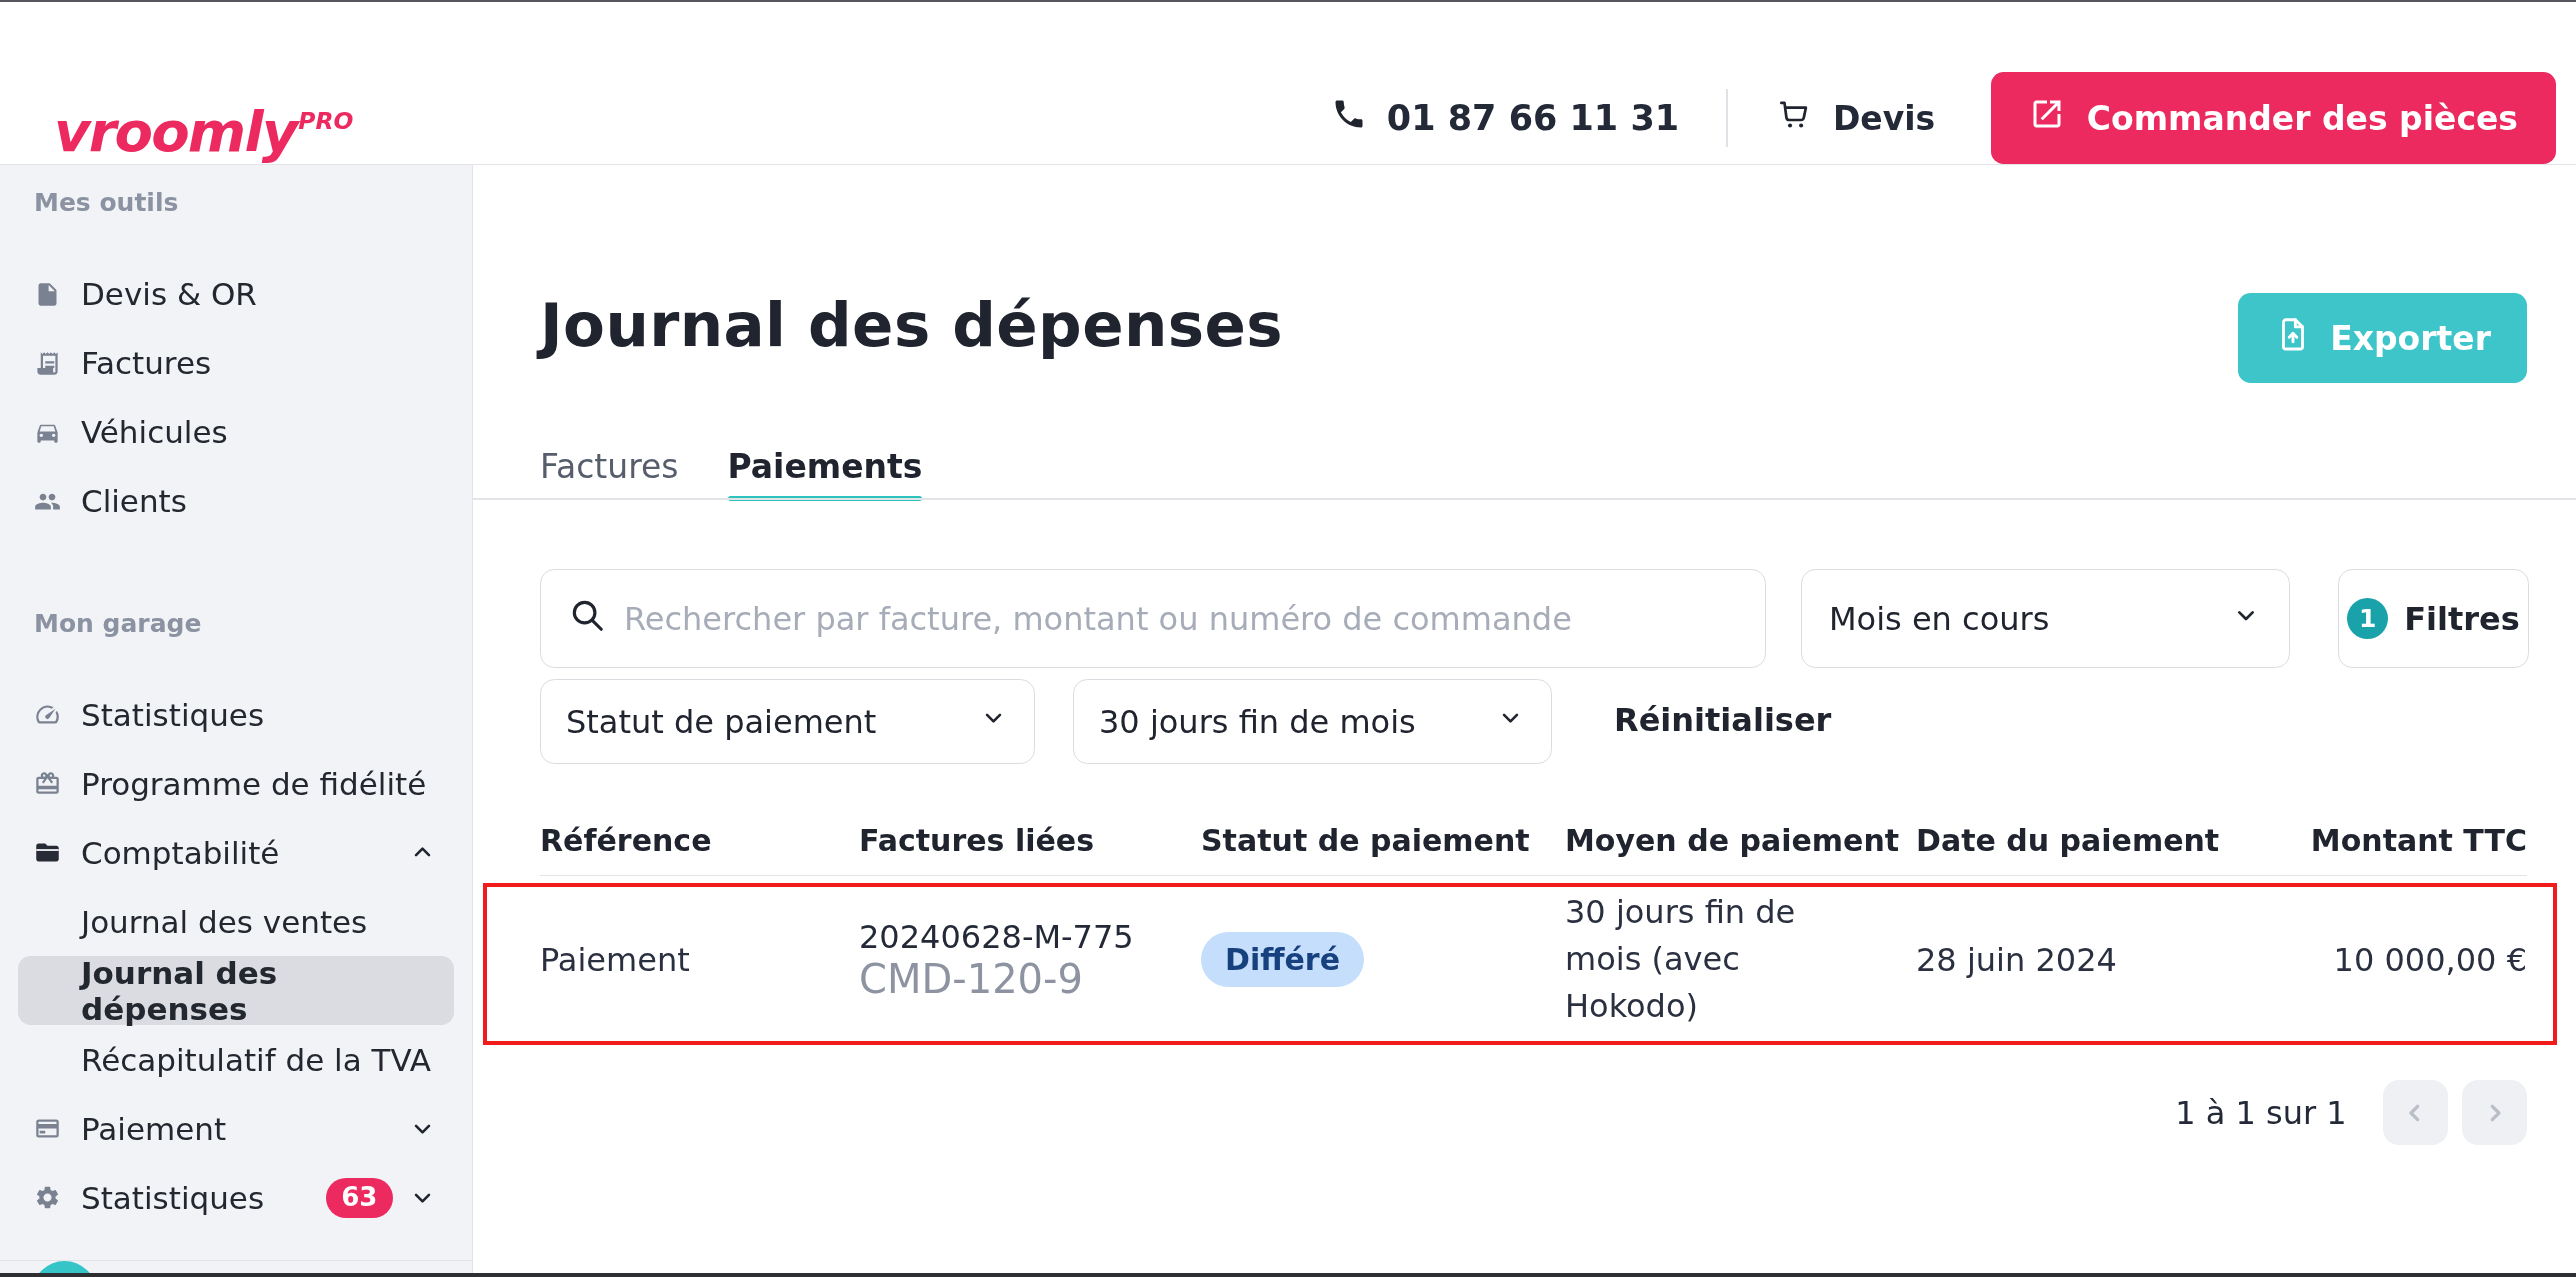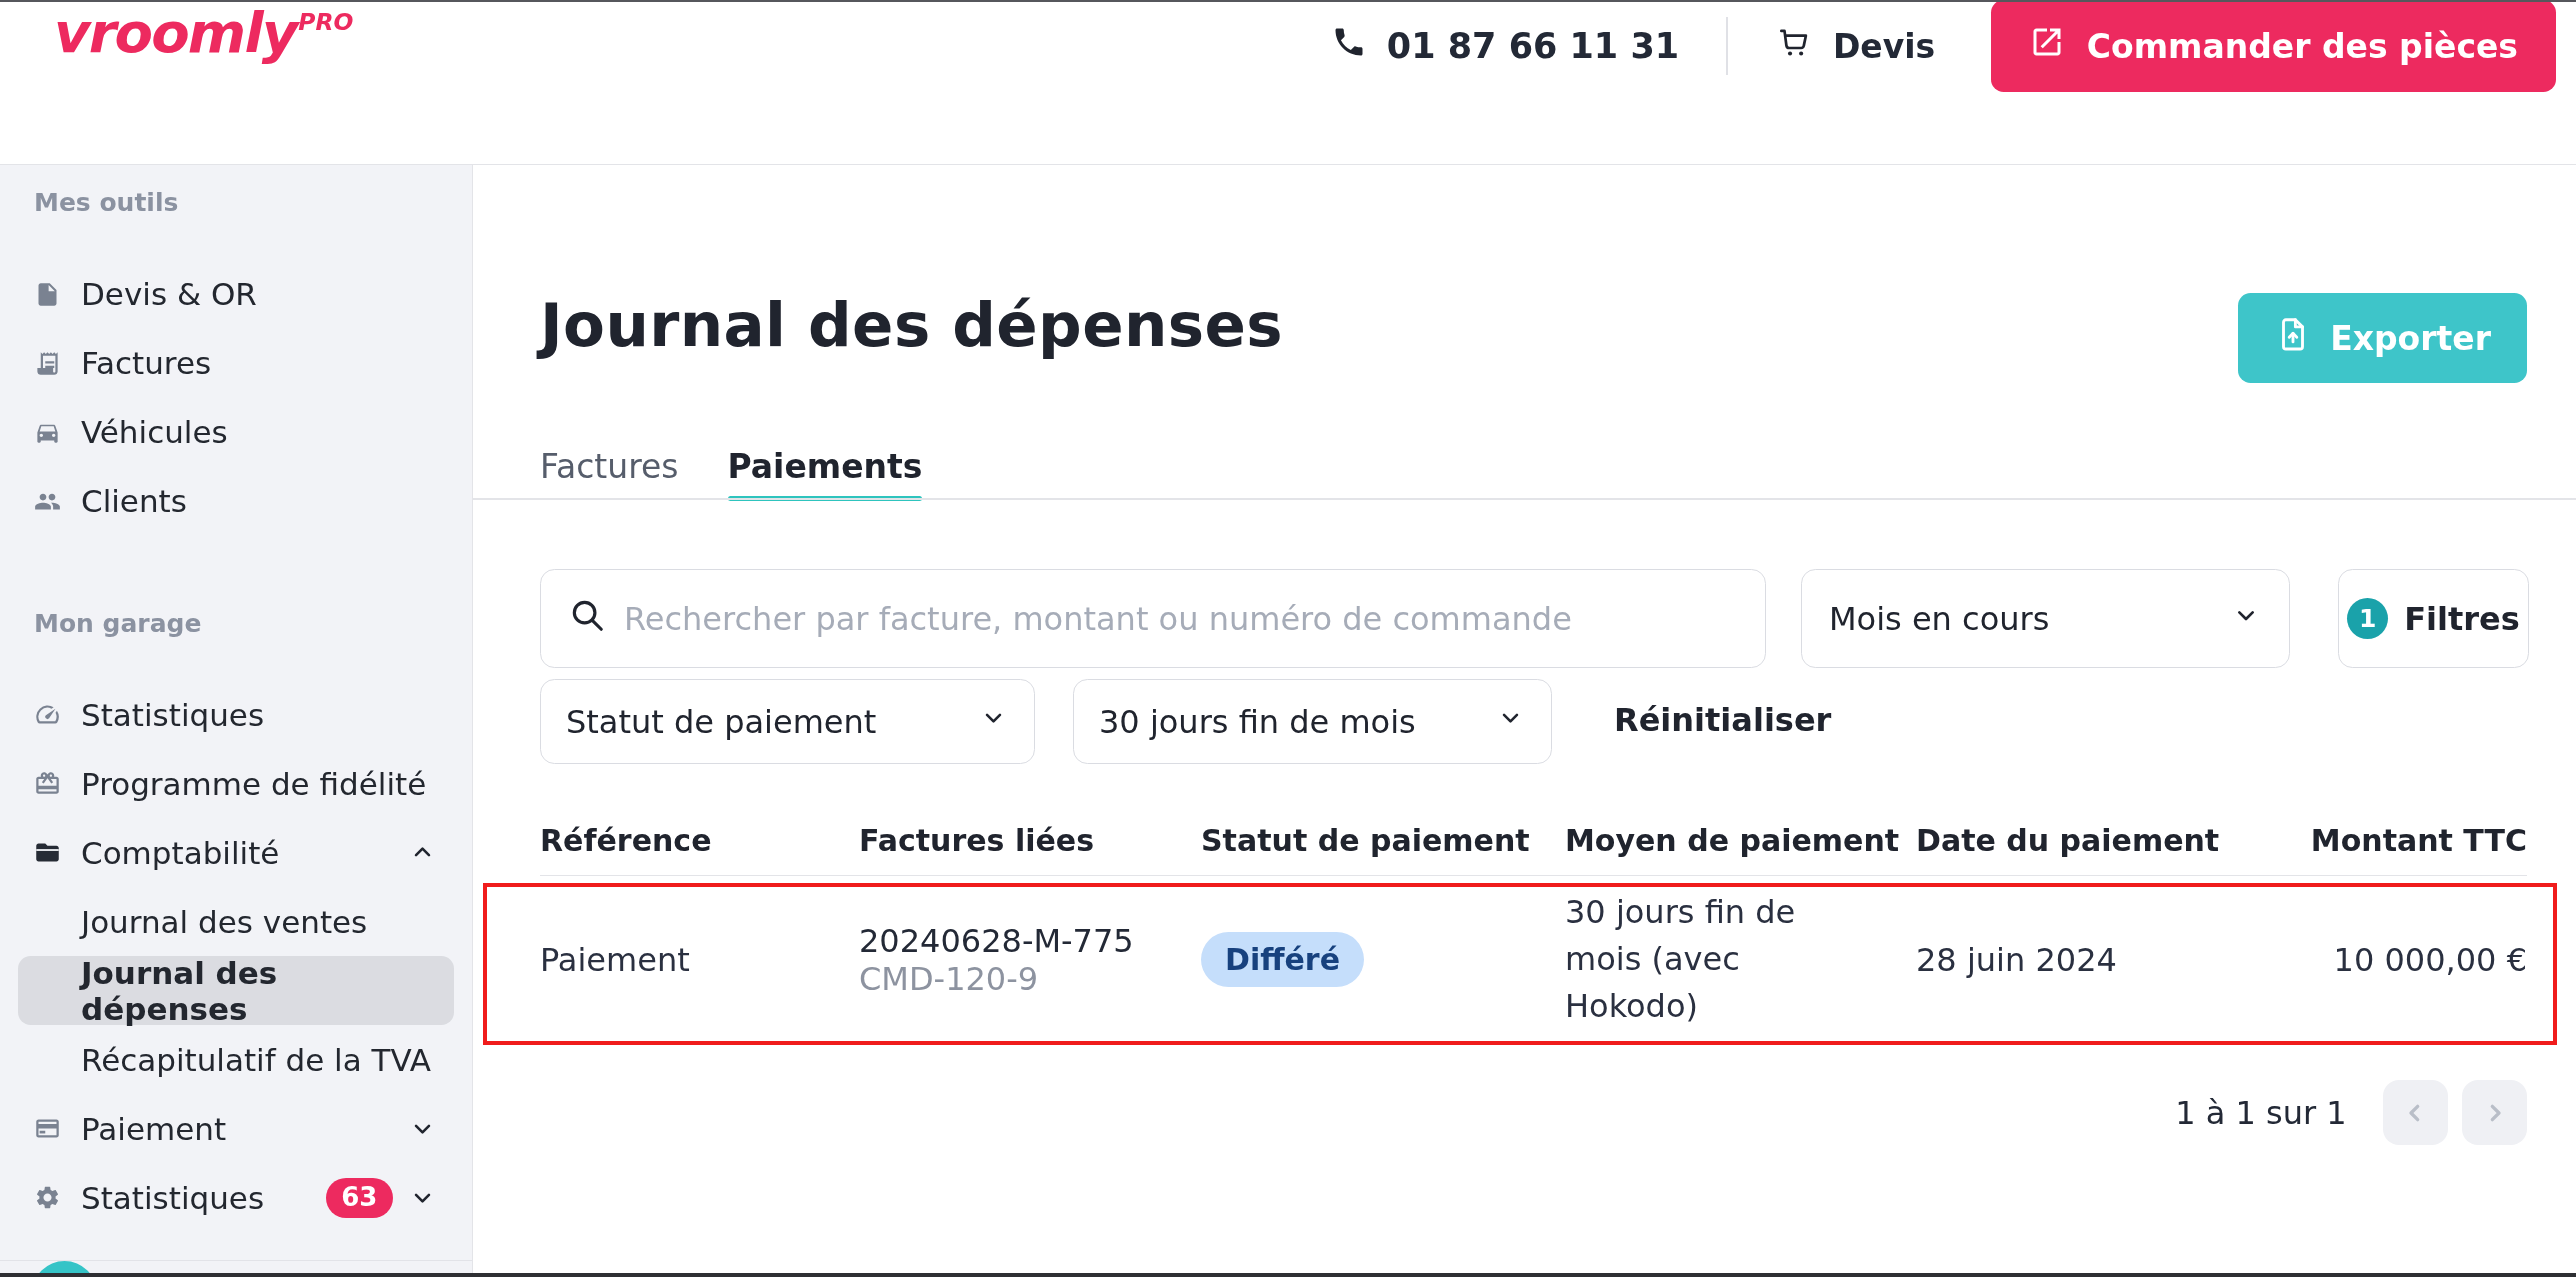--- a/index.html
+++ b/index.html
@@ -6,22 +6,22 @@
   html,body { margin:0; padding:0; background:#fff; }
   .page {
     position:relative; width:2576px; height:1277px; overflow:hidden;
     font-family:"DejaVu Sans", sans-serif; color:#232936; background:#fff;
   }
   .edge-top { position:absolute; top:0; left:0; right:0; height:1.8px; background:#56575c; z-index:60; }
   .edge-bottom { position:absolute; bottom:0; left:0; right:0; height:3.6px; background:#2e2f33; z-index:60; }
 
   
   .topbar {
-    height:165px; display:flex; align-items:flex-start;
-    padding:0 20px 8px 54px; border-bottom:1.8px solid #e3e4e8; background:#fff;
+    height:165px; display:flex; align-items:flex-end;
+    padding:0 20px 0 54px; border-bottom:1.8px solid #e3e4e8; background:#fff;
   }
   .logo { font-size:56px; font-weight:bold; font-style:italic; color:#ed2a5f; letter-spacing:-1.8px; }
   .logo-suffix { font-size:23.4px; font-weight:bold; font-style:italic; position:relative; top:-21.6px; left:1.8px; letter-spacing:0; }
   .topbar-right { margin-left:auto; display:flex; align-items:center; }
   .phone-group { display:flex; align-items:center; gap:20px; font-size:35px; font-weight:bold; }
   .topbar-divider { width:1.8px; height:58px; background:#e0e1e6; margin:0 47px; }
   .cart-group { display:flex; align-items:center; gap:20px; font-size:33px; font-weight:bold; }
   .order-btn {
     margin-left:56px; height:92px; padding:0 38px; border:none; border-radius:12.6px;
     background:#ed2a5f; color:#fff; font-size:33px; font-weight:bold;
@@ -93,21 +93,21 @@
     border-bottom:1.8px solid #e3e4e8;
   }
   .trow {
     position:absolute; left:67px; right:49px; top:713px; height:164px;
     display:flex; align-items:center; font-size:32px; color:#2a3040;
     border-bottom:1.8px solid #ecedf1;
   }
   .col1 { width:319px; } .col2 { width:342px; } .col3 { width:364px; }
   .col4 { width:351px; } .col5 { width:342px; } .col6 { flex:1; text-align:right; }
   .invoice-ref { font-size:32px; color:#232936; }
-  .order-ref { font-size:32px; color:#8d93a0; }
+  .order-ref { font-size:40px; color:#8d93a0; }
   .status-badge { display:inline-block; background:#c5defb; color:#17417e; font-size:30px; font-weight:bold; border-radius:28px; padding:10px 24px; }
   .method-text { max-width:263px; line-height:47px; }
 
   .annotation-rect { position:absolute; left:10px; top:718px; width:2074px; height:162px; border:4.5px solid #f01c1c; z-index:10; pointer-events:none; }
 
   .pagination { position:absolute; right:49px; top:915px; display:flex; align-items:center; gap:14.4px; font-size:32px; color:#232936; }
   .pagination-summary { margin-right:21.6px; }
   .page-btn { width:65px; height:65px; border-radius:16px; border:none; background:#eff0f4; display:flex; align-items:center; justify-content:center; cursor:pointer; }
 </style>
 </head>

